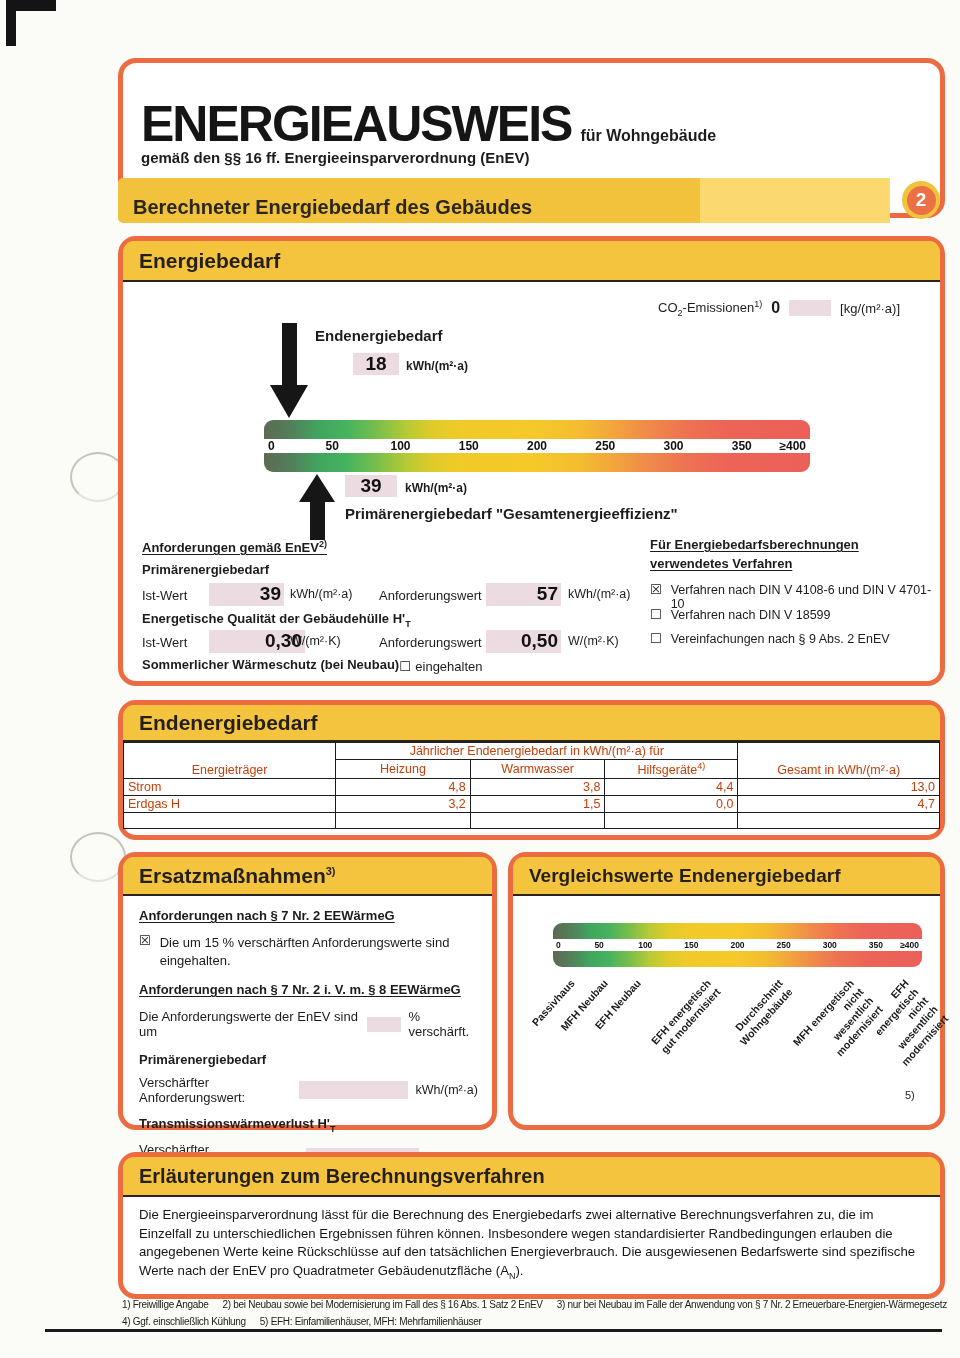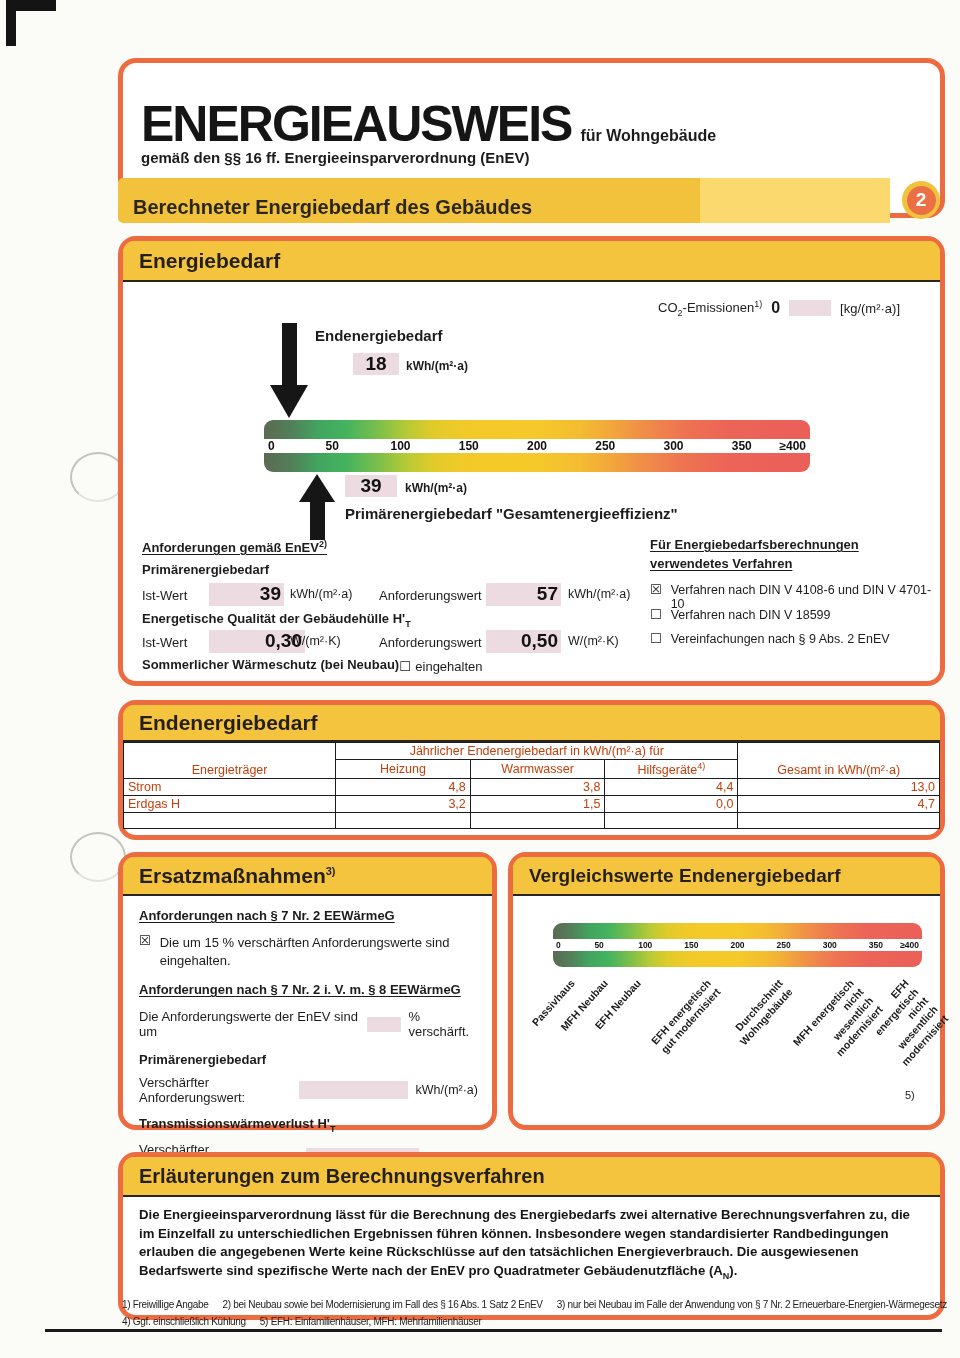--- a/index.html
+++ b/index.html
@@ -305,25 +305,25 @@
 gut modernisiert</div>
   <div class="rot" style="left:263px;top:120px;">Durchschnitt
 Wohngebäude</div>
   <div class="rot" style="left:334px;top:120px;">MFH energetisch nicht
 wesentlich modernisiert</div>
   <div class="rot" style="left:389px;top:120px;">EFH energetisch nicht
 wesentlich modernisiert</div>
   <div class="abs" style="left:392px;top:232px;font-size:11px;">5)</div>
 </div>
 
-<div class="abs obox" style="left:118px;top:1152px;width:827px;height:168px;">
+<div class="abs obox" style="left:118px;top:1152px;width:827px;height:147px;">
   <div class="obox-head" style="height:40px;">
     <span class="h-title" style="font-size:20px;">Erläuterungen zum Berechnungsverfahren</span>
   </div>
-  <div style="padding:9px 16px 0 16px;font-size:13.2px;line-height:1.42;color:#161616;font-weight:bold;">
+  <div style="padding:9px 16px 0 16px;font-size:13.2px;line-height:1.42;color:#161616;">
     <span>Die Energieeinsparverordnung lässt für die Berechnung des Energiebedarfs zwei alternative Berechnungsverfahren zu, die im Einzelfall zu unterschiedlichen Ergebnissen führen können. Insbesondere wegen standardisierter Randbedingungen erlauben die angegebenen Werte keine Rückschlüsse auf den tatsächlichen Energieverbrauch. Die ausgewiesenen Bedarfswerte sind spezifische Werte nach der EnEV pro Quadratmeter Gebäudenutzfläche (A</span><sub class="sb">N</sub><span>).</span>
   </div>
 </div>
 
 <div class="abs fnline" style="left:122px;top:1293px;width:822px;">
   <span>1) Freiwillige Angabe</span><span>2) bei Neubau sowie bei Modernisierung im Fall des § 16 Abs. 1 Satz 2 EnEV</span><span>3) nur bei Neubau im Falle der Anwendung von § 7 Nr. 2 Erneuerbare-Energien-Wärmegesetz</span>
 </div>
 <div class="abs fnline" style="left:122px;top:1310px;width:822px;">
   <span>4) Ggf. einschließlich Kühlung</span><span>5) EFH: Einfamilienhäuser, MFH: Mehrfamilienhäuser</span>
 </div>

